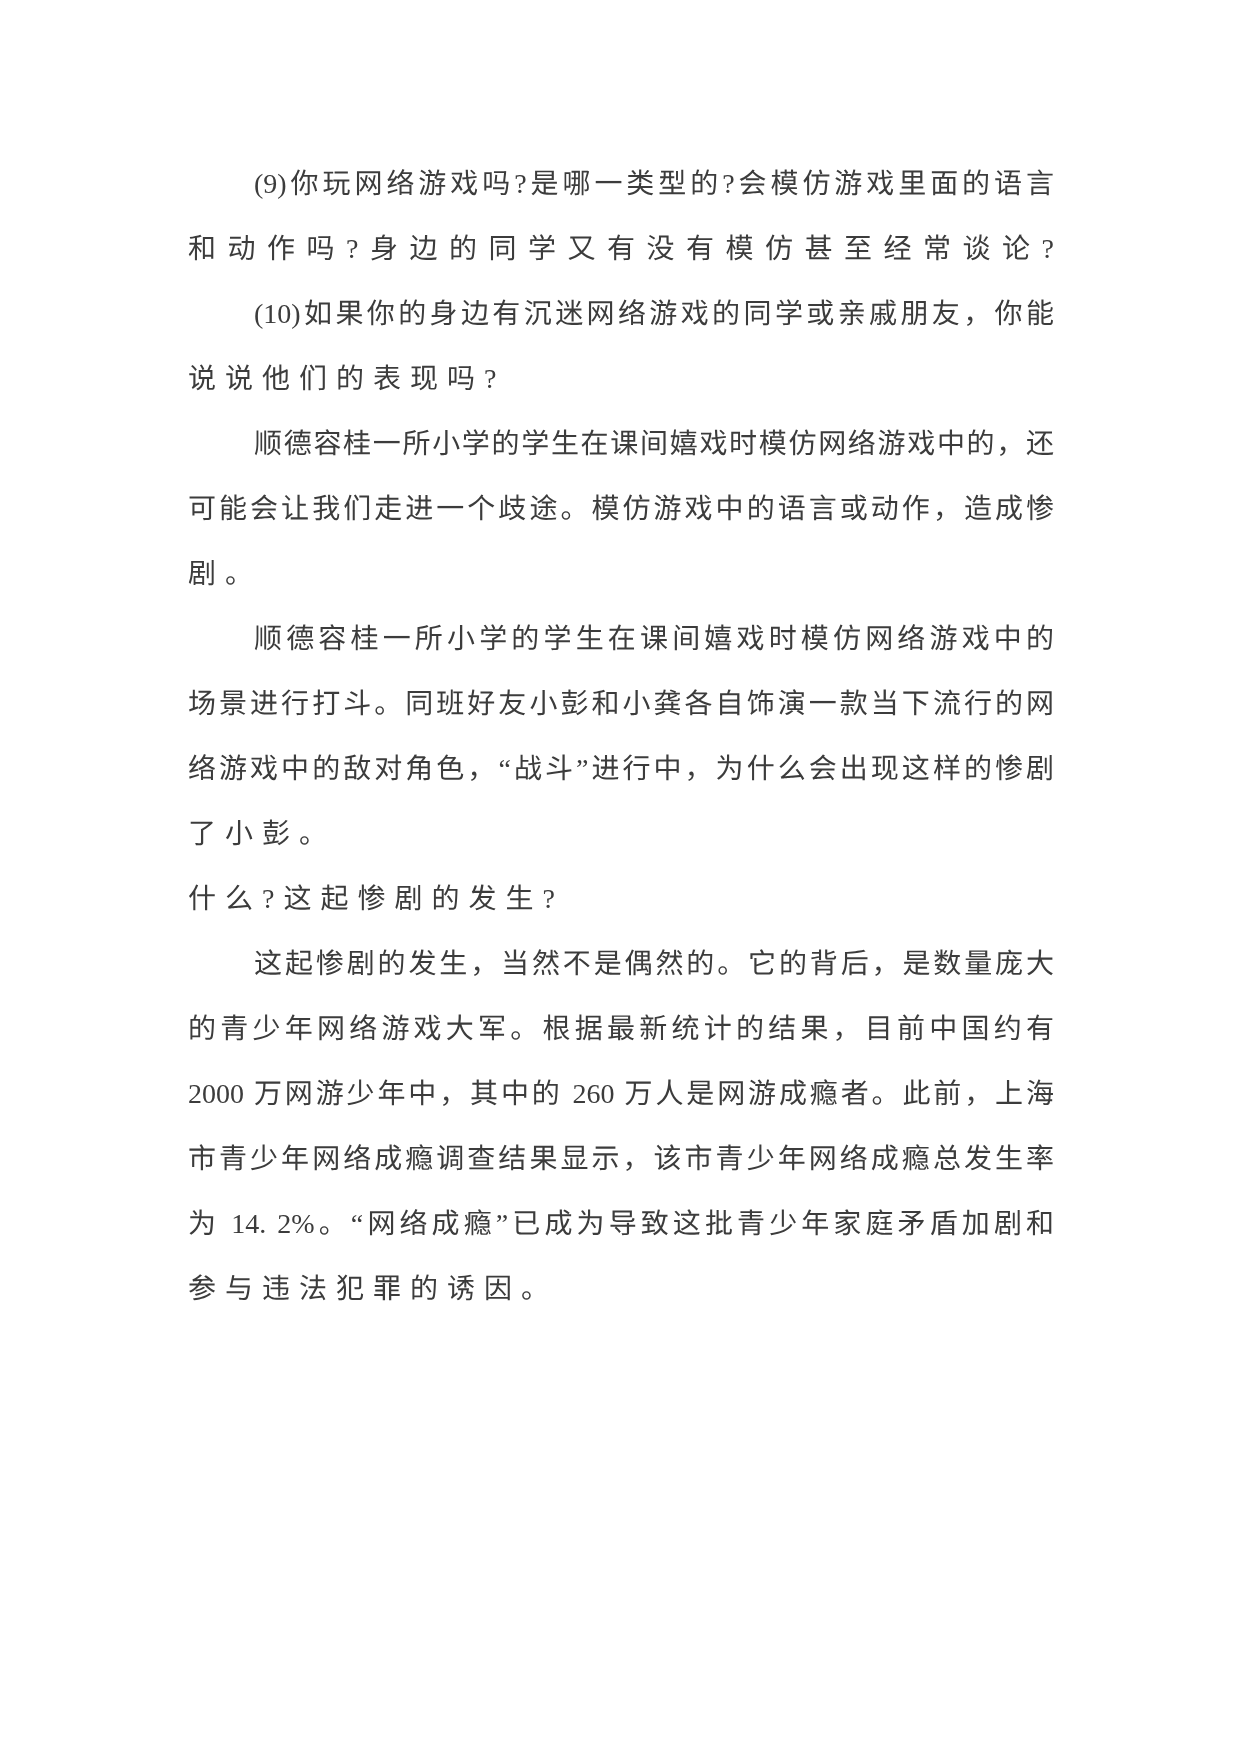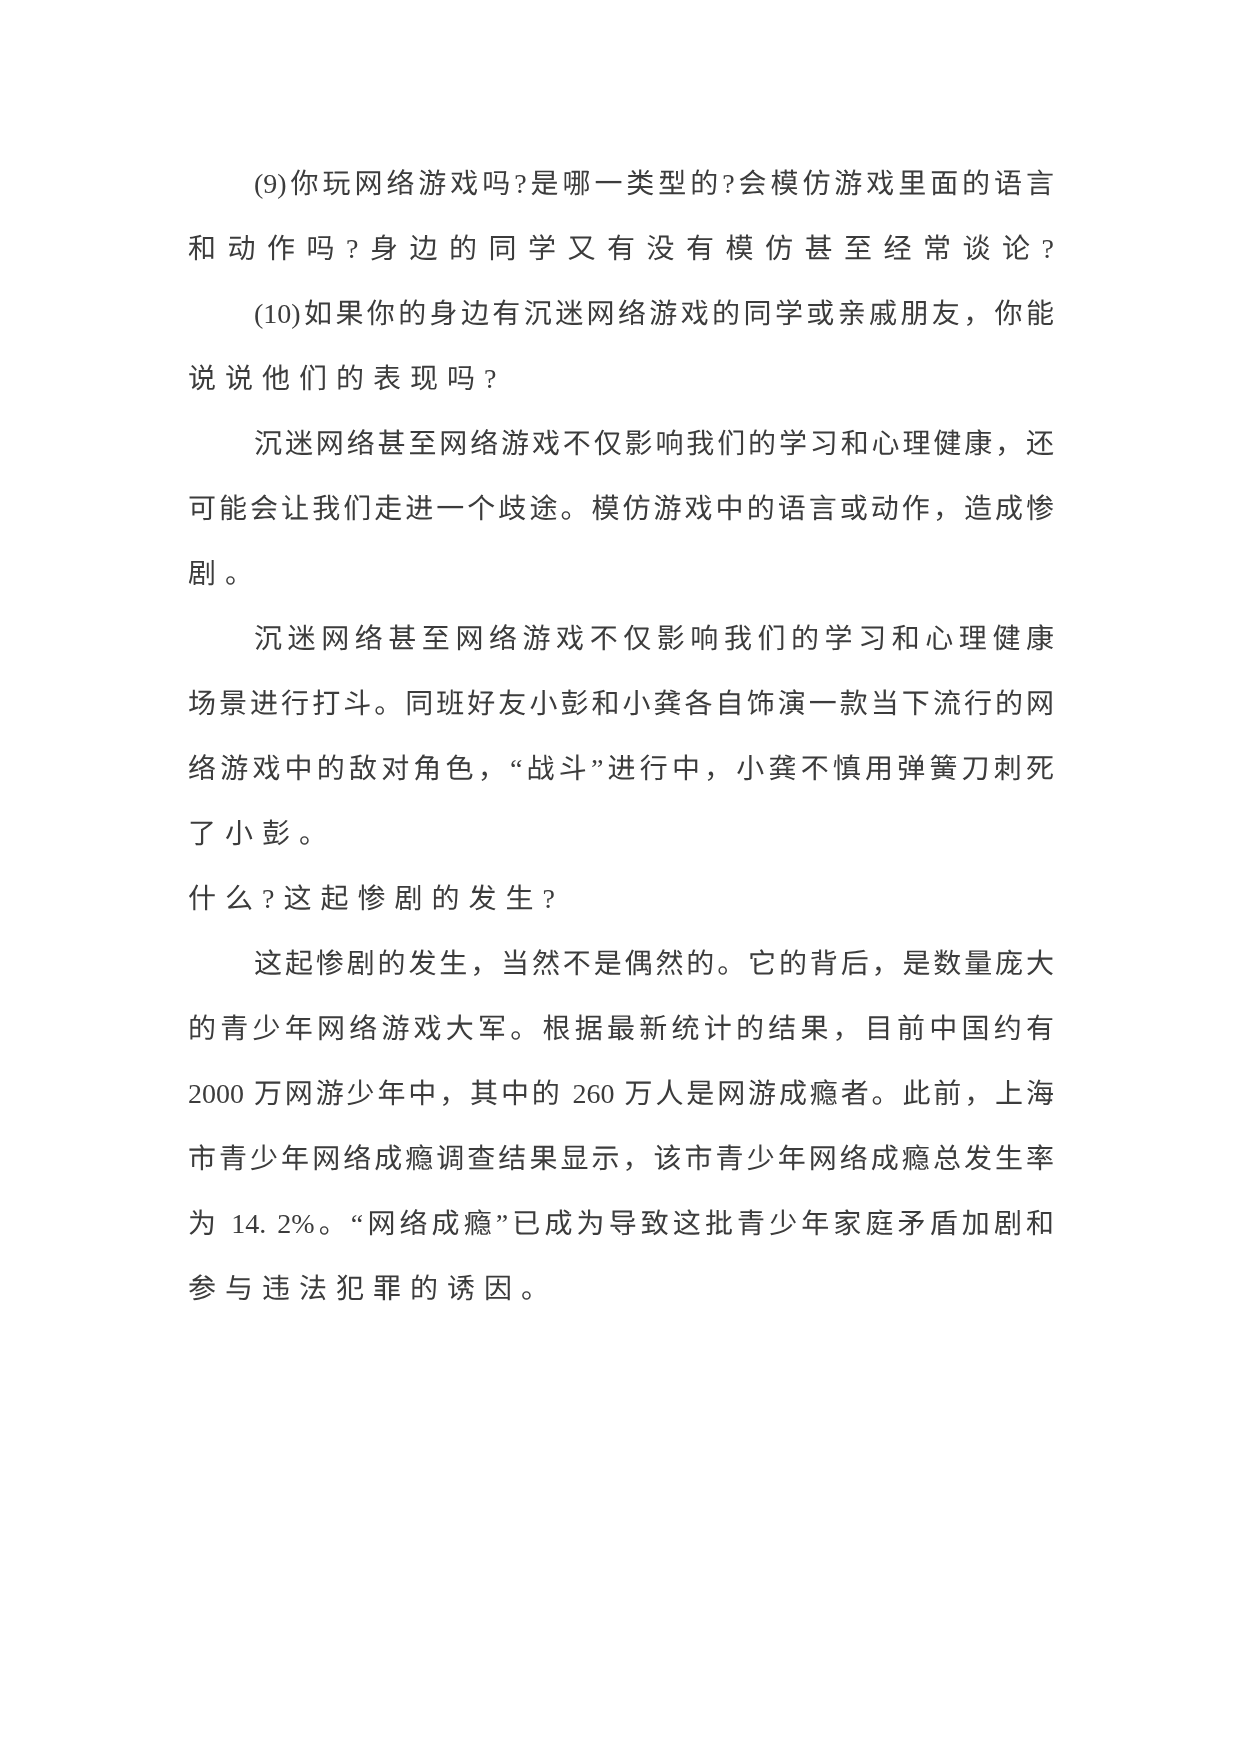--- a/index.html
+++ b/index.html
@@ -44,26 +44,26 @@
 </style>
 </head>
 <body>
 
 <div class="page">
   <div class="textblock">
     <div class="line indent">(9)你玩网络游戏吗?是哪一类型的?会模仿游戏里面的语言</div>
     <div class="line">和动作吗?身边的同学又有没有模仿甚至经常谈论?</div>
     <div class="line indent">(10)如果你的身边有沉迷网络游戏的同学或亲戚朋友，你能</div>
     <div class="line end">说说他们的表现吗?</div>
-    <div class="line indent">沉迷网络甚至网络游戏不仅影响我们的学习和心理健康，还</div>
+    <div class="line indent">顺德容桂一所小学的学生在课间嬉戏时模仿网络游戏中的，还</div>
     <div class="line">可能会让我们走进一个歧途。模仿游戏中的语言或动作，造成惨</div>
     <div class="line end">剧。</div>
-    <div class="line indent">沉迷网络甚至网络游戏不仅影响我们的学习和心理健康</div>
+    <div class="line indent">顺德容桂一所小学的学生在课间嬉戏时模仿网络游戏中的</div>
     <div class="line">场景进行打斗。同班好友小彭和小龚各自饰演一款当下流行的网</div>
-    <div class="line">络游戏中的敌对角色，“战斗”进行中，小龚不慎用弹簧刀刺死</div>
+    <div class="line">络游戏中的敌对角色，“战斗”进行中，为什么会出现这样的惨剧</div>
     <div class="line end">了小彭。</div>
     <div class="line end">什么?这起惨剧的发生?</div>
     <div class="line indent">这起惨剧的发生，当然不是偶然的。它的背后，是数量庞大</div>
     <div class="line">的青少年网络游戏大军。根据最新统计的结果，目前中国约有</div>
     <div class="line">2000 万网游少年中，其中的 260 万人是网游成瘾者。此前，上海</div>
     <div class="line">市青少年网络成瘾调查结果显示，该市青少年网络成瘾总发生率</div>
     <div class="line">为 14. 2%。“网络成瘾”已成为导致这批青少年家庭矛盾加剧和</div>
     <div class="line end">参与违法犯罪的诱因。</div>
   </div>
 </div>

